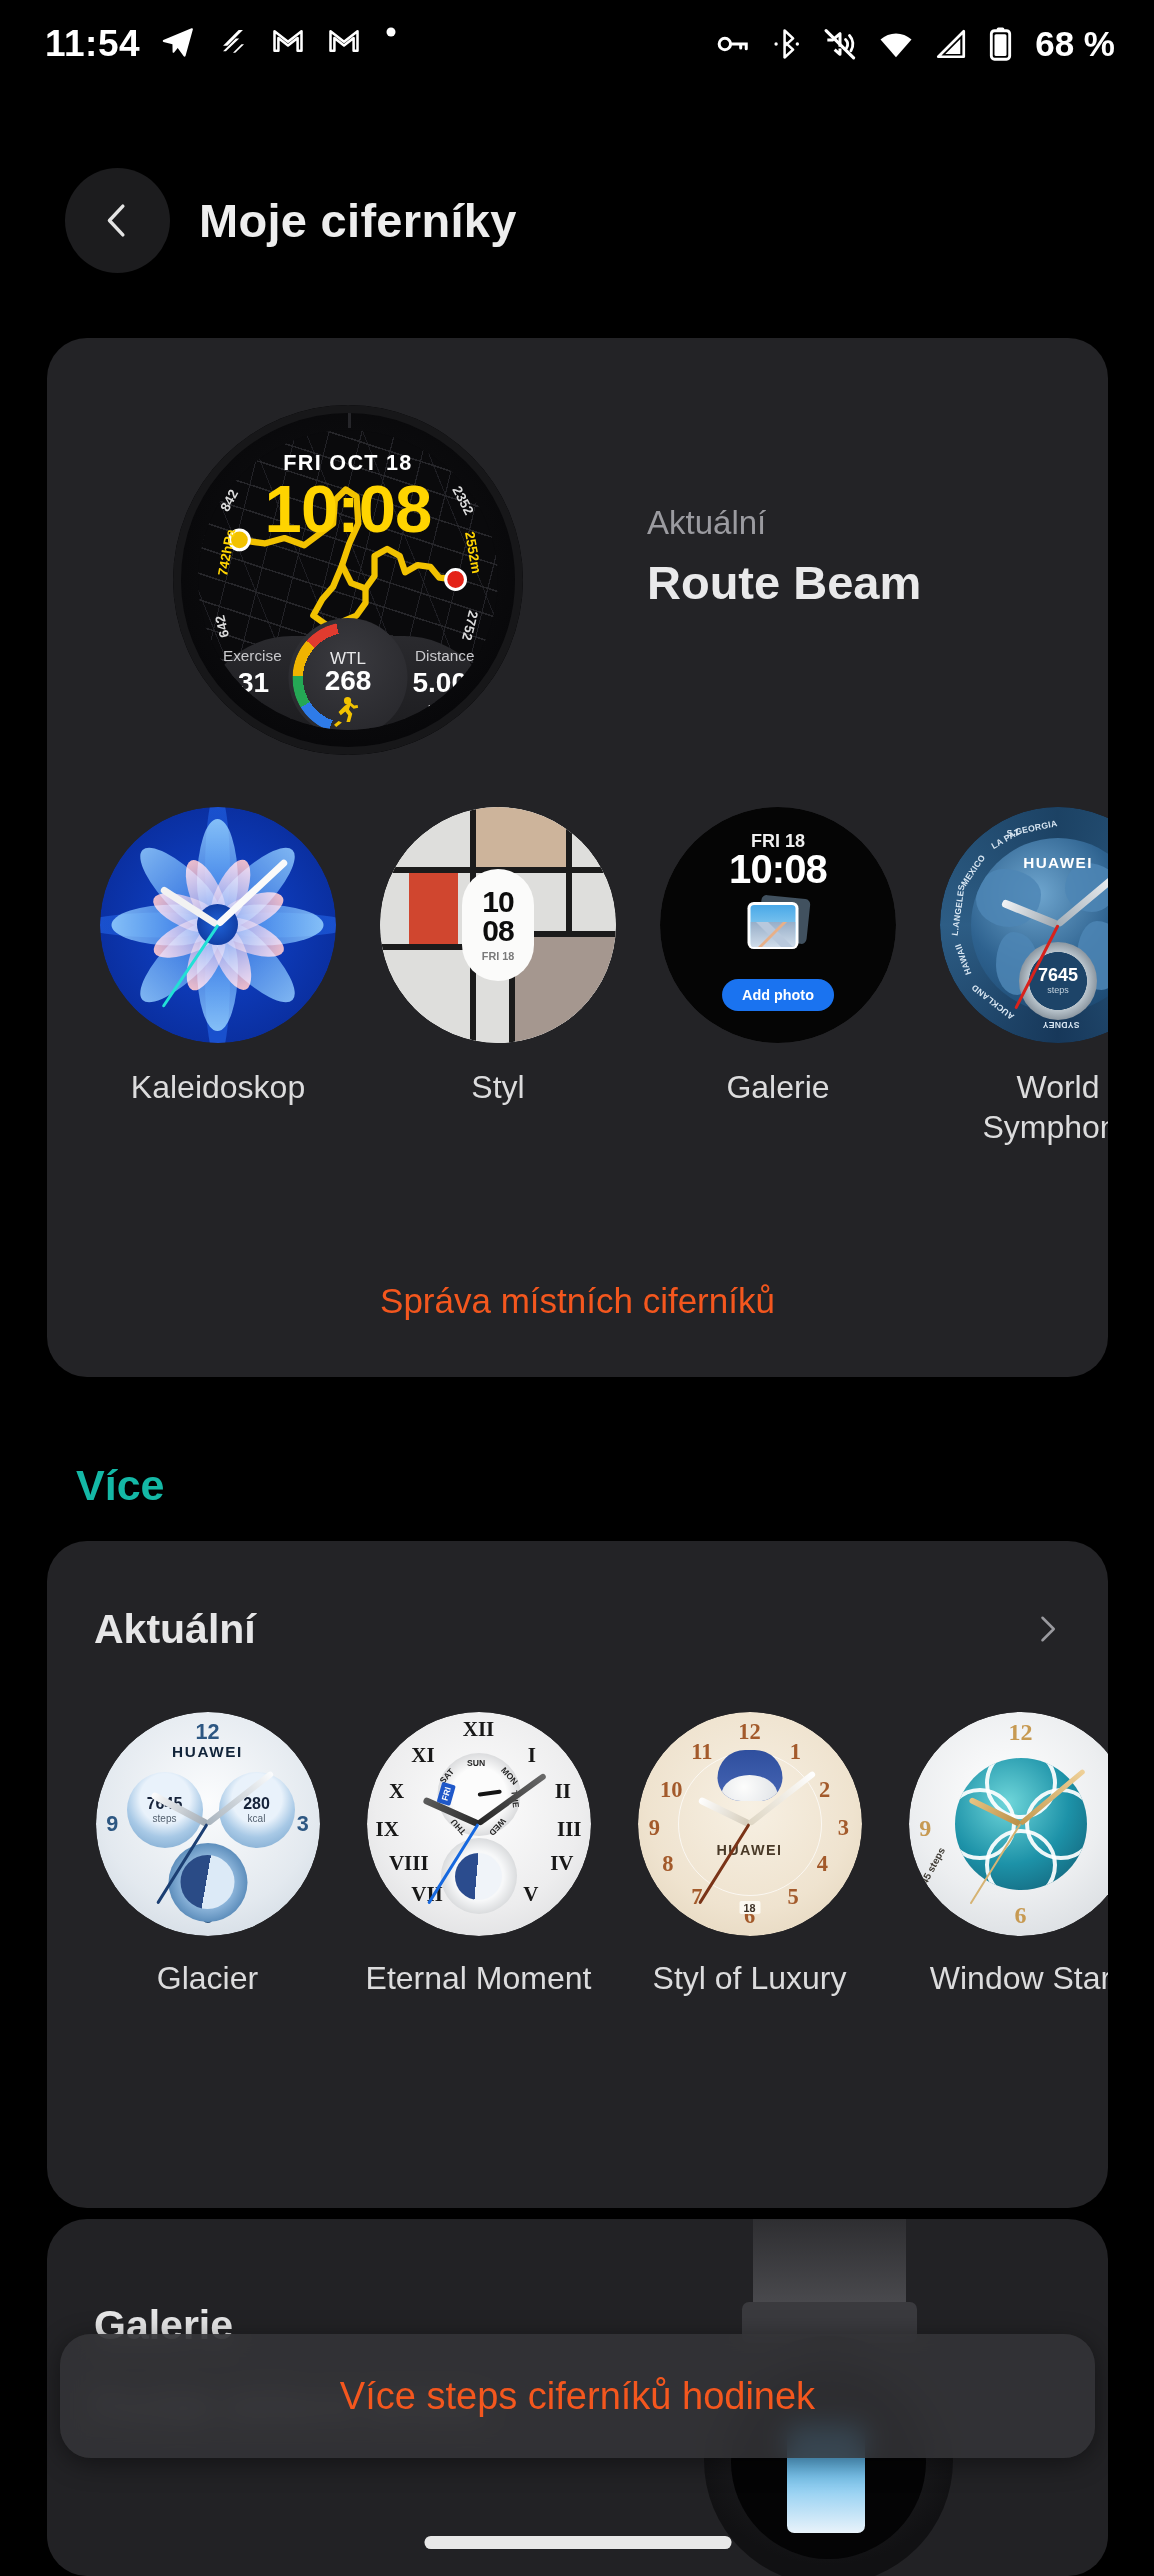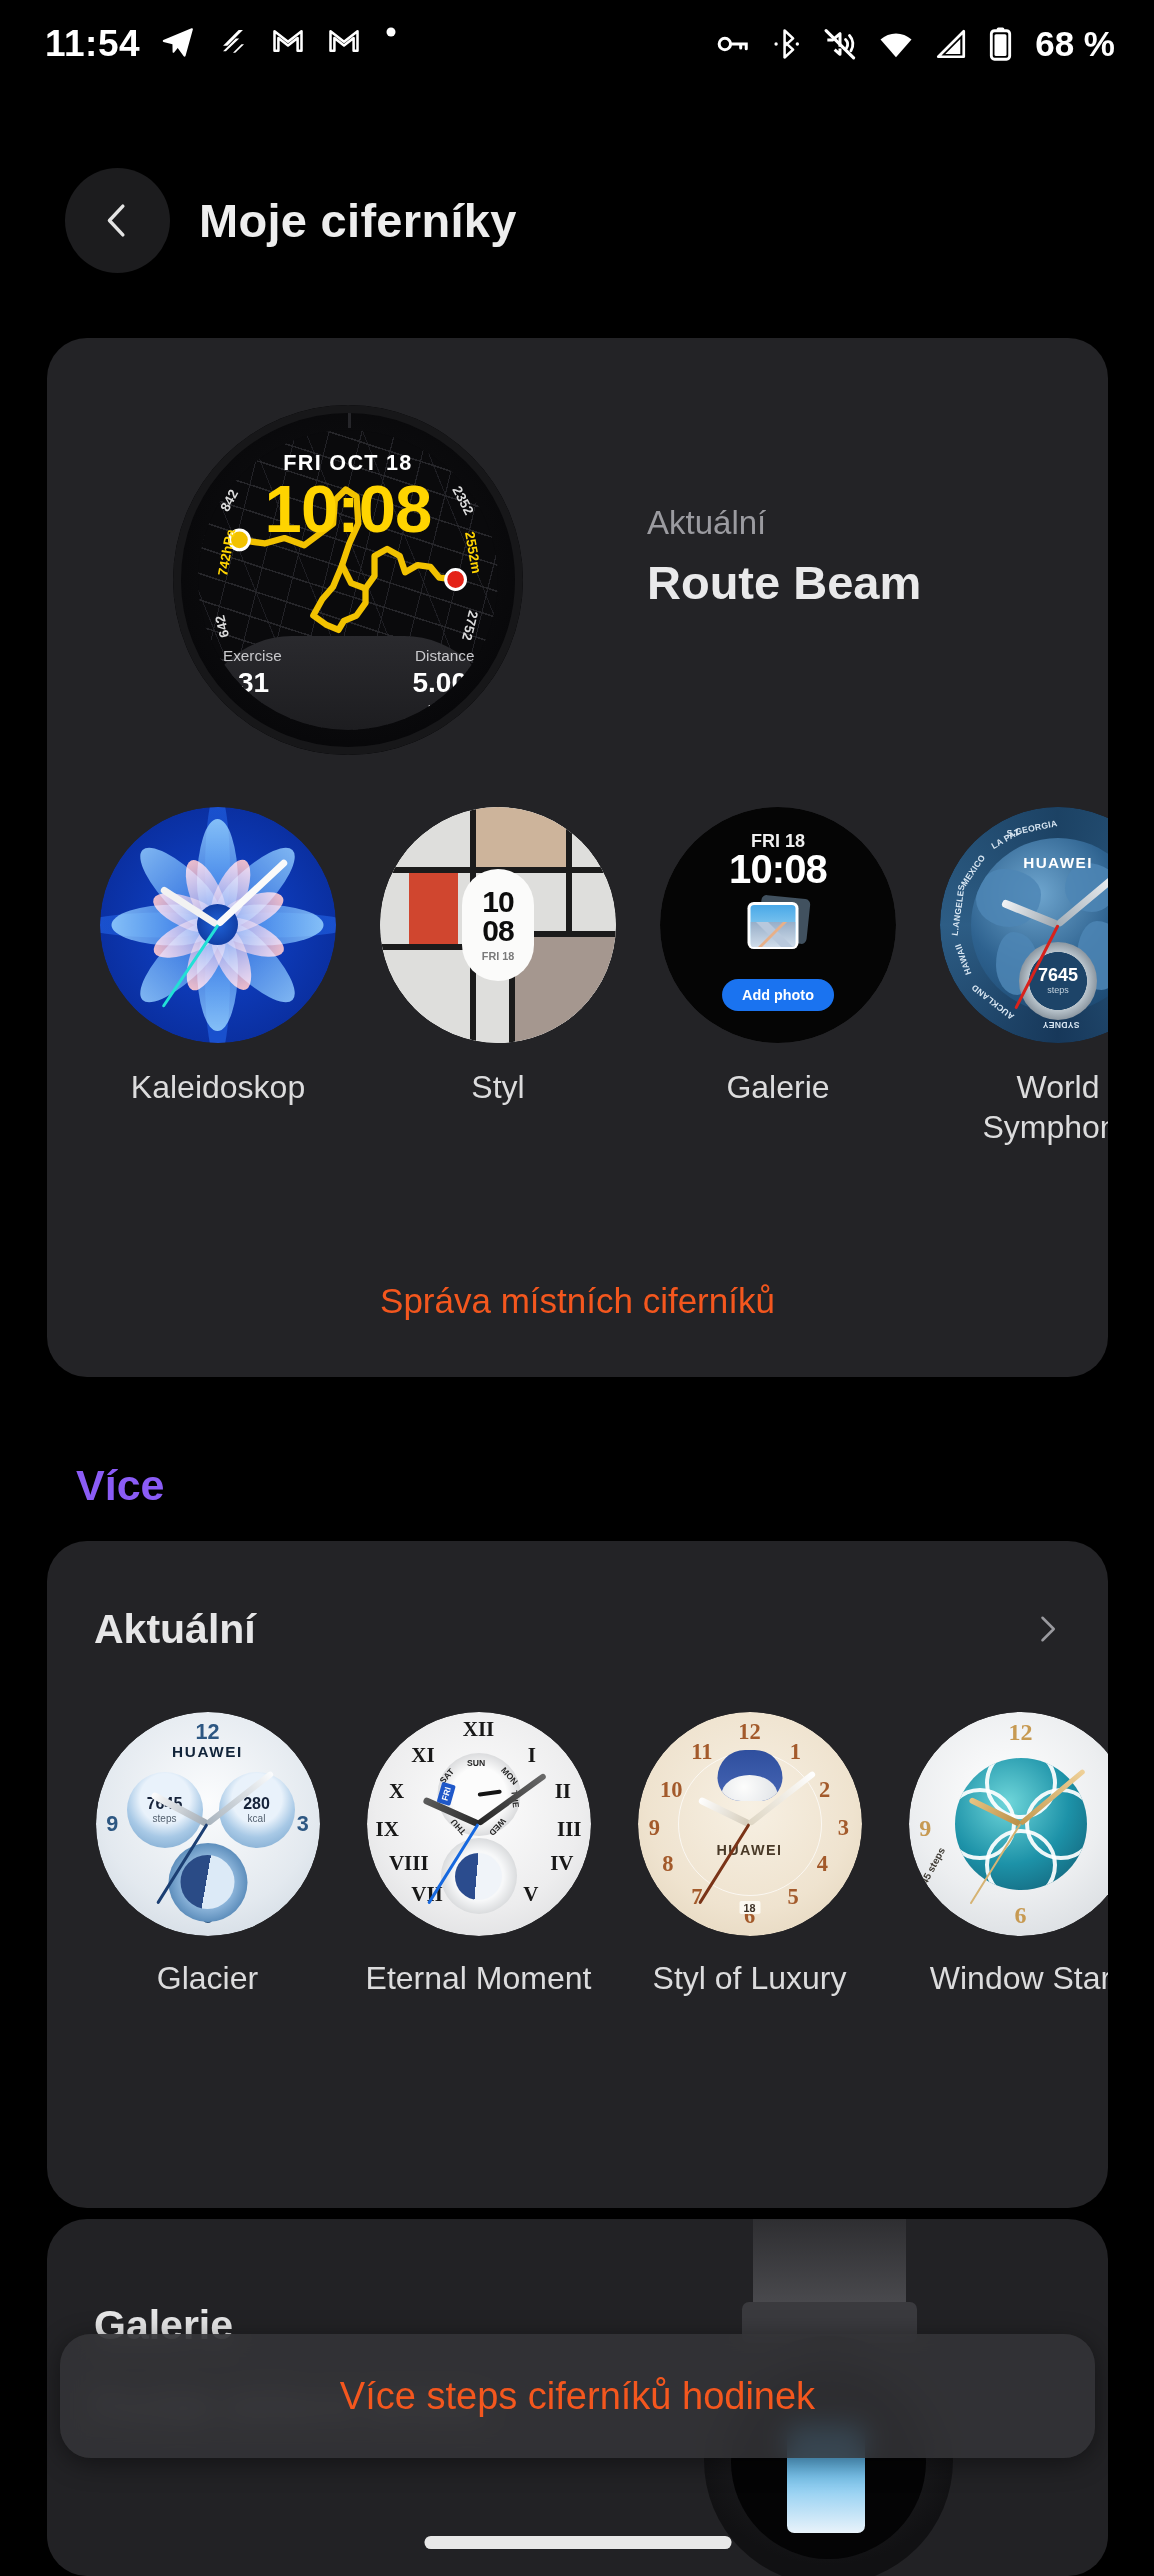--- a/index.html
+++ b/index.html
@@ -66,21 +66,21 @@
 
   .manage-link{
     position:absolute; bottom:56px; left:0; width:100%;
     text-align:center; font-size:35px; color:#F4571E; font-weight:500;
     cursor:pointer;
   }
 
   
   .section-title{
     position:absolute; left:76px; top:1461px;
-    font-size:43px; font-weight:700; color:#8b5cf6;
+    font-size:43px; font-weight:700; color:#14b8a6;
   }
 
   #card-classic{ top:1541px; height:667px; }
   .card-head{
     position:absolute; top:34px; left:0; width:100%; height:108px;
     display:flex; align-items:center; justify-content:space-between;
     padding:0 43px 0 47px; cursor:pointer;
   }
   .card-head-title{ font-size:41px; font-weight:700; color:#e6e6e7; }
 
@@ -406,20 +406,32 @@
             <div class="rb-bottom">
               <div class="rb-lbl" style="left:25px;top:10.8px;">Exercise</div>
               <div class="rb-val" style="left:40px;top:31px;">31</div>
               <div class="rb-unit" style="left:43px;top:67px;">min</div>
 
               <div class="rb-lbl" style="right:23.5px;top:10.8px;">Distance</div>
               <div class="rb-val" style="right:31px;top:31px;">5.00</div>
               <div class="rb-unit" style="right:51px;top:67px;">km</div>
             </div>
 
+            <div class="rb-gauge">
+              <div class="rb-gauge-ring"></div>
+              <div class="rb-wtl">WTL</div>
+              <div class="rb-wtlv">268</div>
+              <svg width="119" height="119" viewBox="0 0 132 132" style="position:absolute;left:0;top:0;">
+                <g fill="#F2C200" transform="translate(48,88) scale(1.25)">
+                  <circle cx="14" cy="3" r="3.2"></circle>
+                  <path d="M11 8 6 13l2 3 4-3.4 2.6 3.3-1.6 6h3.2l2-7.4-3-3.6 1.2-3.4 3 2.6 4-.8-.5-2.6-3 .5-3.6-3z"></path>
+                  <path d="M6 21l-4 3.4 2 2 5-4z"></path>
+                </g>
+              </svg>
+            </div>
           </div>
         </div>
       </div>
 
       <div class="current-meta">
         <div class="meta-label">Aktuální</div>
         <div class="meta-name">Route Beam</div>
       </div>
     </div>
 

